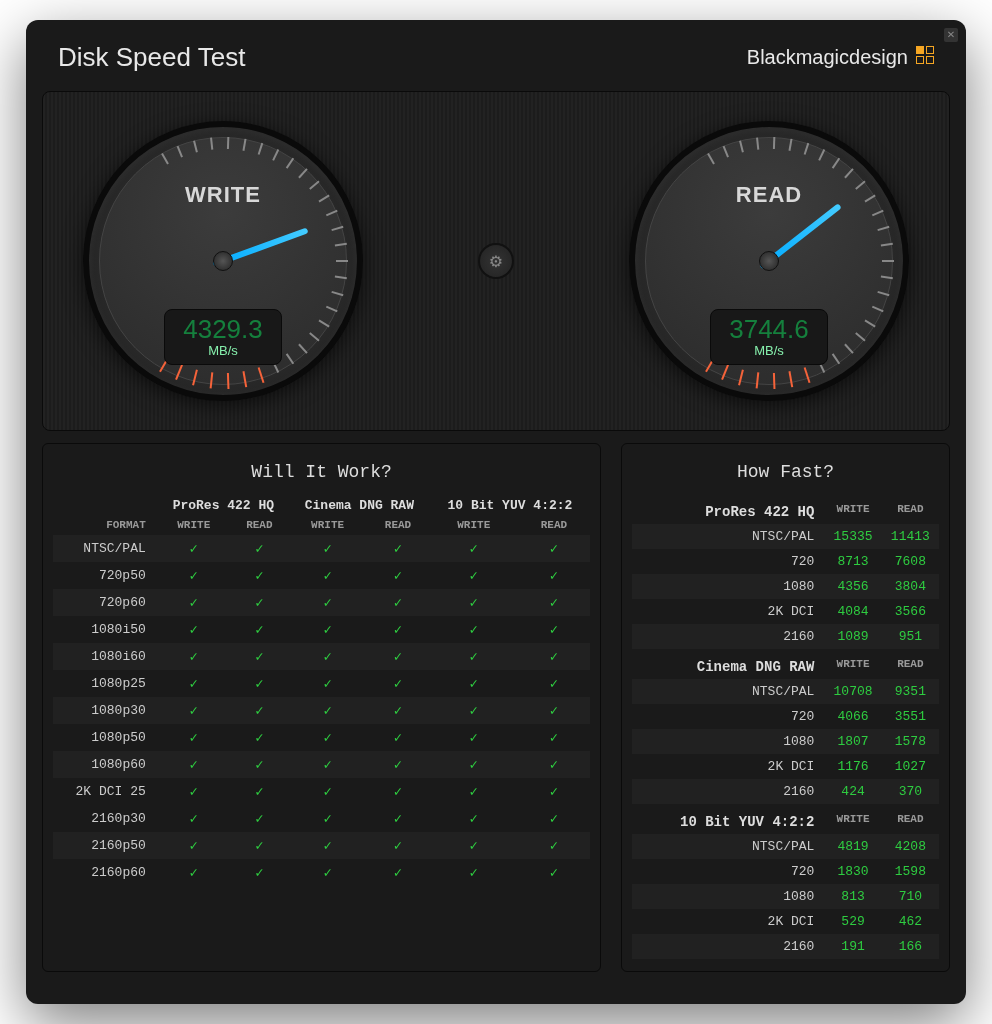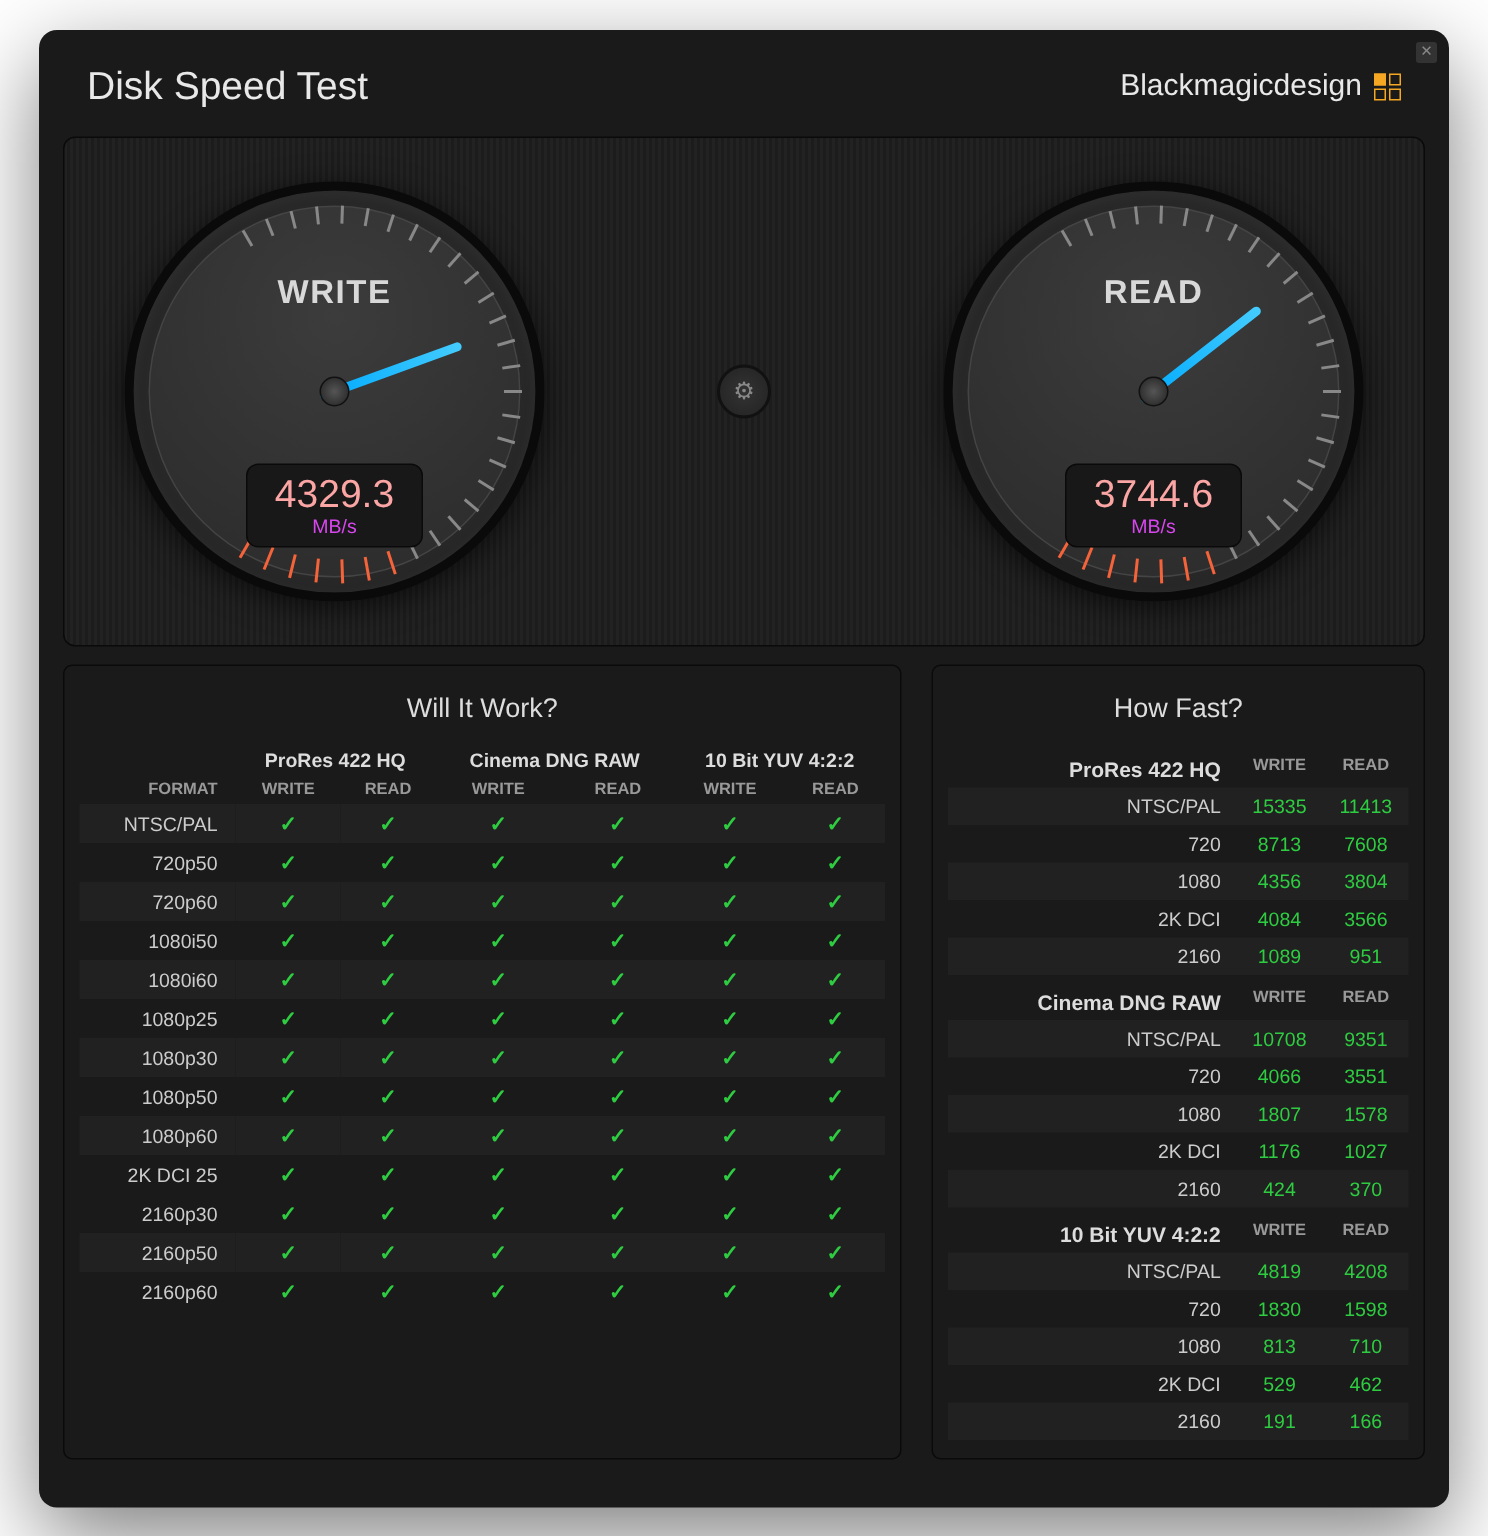--- a/index.html
+++ b/index.html
@@ -1,42 +1,42 @@
 <!DOCTYPE html>
 <html><head>
 <meta charset="utf-8">
 <style>
 * { margin:0; padding:0; box-sizing:border-box; }
 body { font-family:-apple-system,BlinkMacSystemFont,"Segoe UI",Helvetica,Arial,sans-serif; background:#fff; display:flex; justify-content:center; padding:20px; color:#ccc; }
 .window { width:940px; background:#1a1a1a; border-radius:12px; box-shadow:0 20px 60px rgba(0,0,0,.5); position:relative; padding-bottom:4px;}
 .close-btn { position:absolute; top:8px; right:8px; width:14px; height:14px; background:#333; color:#888; font-size:10px; line-height:14px; text-align:center; border-radius:2px; cursor:pointer;}
 .header { display:flex; justify-content:space-between; align-items:center; padding:22px 32px 18px 32px; color:#e8e8e8;}
 .header-title { font-size:26px; font-weight:300;}
-.brand { font-size:20px; font-weight:300; color:#e8e8e8; display:flex; align-items:center; gap:8px;}
+.brand { font-size:20px; font-weight:300; color:#e8e8e8; display:flex; gap:8px;}
 .brand-squares { display:grid; grid-template-columns:8px 8px; grid-template-rows:8px 8px; gap:2px;}
 .brand-squares span { width:8px; height:8px; border:1px solid #f5a623; display:block;}
 .brand-squares span:first-child { background:#f5a623;}
 .gauge-panel { margin:0 16px; height:340px; background:repeating-linear-gradient(90deg,#222 0,#222 2px,#1c1c1c 2px,#1c1c1c 4px),repeating-linear-gradient(0deg,#222 0,#222 2px,#1c1c1c 2px,#1c1c1c 4px),#1e1e1e; border-radius:8px; border:1px solid #0a0a0a; display:flex; align-items:center; justify-content:space-between; padding:0 40px; position:relative;}
 .gauge { width:280px; height:280px; border-radius:50%; background:radial-gradient(circle,#3a3a3a 0%,#2a2a2a 60%,#1a1a1a 100%); border:6px solid #0a0a0a; box-shadow:0 4px 20px rgba(0,0,0,.6),inset 0 2px 10px rgba(255,255,255,.05); position:relative; display:flex; flex-direction:column; align-items:center; justify-content:flex-end; padding-bottom:30px;}
 .gauge::before { content:''; position:absolute; inset:10px; border-radius:50%; border:1px solid #444; background:radial-gradient(circle at 50% 30%,#3c3c3c,#2a2a2a);}
 .gauge-label { position:absolute; top:55px; font-size:22px; font-weight:600; color:#d8d8d8; z-index:3; letter-spacing:1px;}
 .gauge-readout { background:#181818; border-radius:8px; padding:4px 18px 6px 18px; z-index:3; text-align:center; border:1px solid #0a0a0a;}
-.gauge-value { font-size:26px; color:#fca5a5; font-weight:500;}
-.gauge-unit { font-size:13px; color:#d946ef; margin-top:-2px;}
+.gauge-value { font-size:26px; color:#15803d; font-weight:500;}
+.gauge-unit { font-size:13px; color:#86efac; margin-top:-2px;}
 .needle { position:absolute; width:6px; height:100px; background:linear-gradient(to top,#0af,#4cf); left:50%; top:50%; transform-origin:50% 90%; margin-left:-3px; margin-top:-90px; border-radius:3px; z-index:2;}
 .needle-cap { position:absolute; width:20px; height:20px; background:radial-gradient(circle,#555,#222); border-radius:50%; left:50%; top:50%; margin:-10px 0 0 -10px; z-index:4; border:1px solid #111;}
 .gauge-ticks { position:absolute; inset:18px; z-index:1;}
 .gauge-ticks .tick { position:absolute; left:50%; top:50%; width:2px; height:12px; background:#888; transform-origin:50% 0;}
 .gauge-ticks .tick.red { background:#f5633a; height:16px;}
 .center-controls { display:flex; flex-direction:column; align-items:center; gap:30px;}
 .gear-btn { width:36px; height:36px; border-radius:50%; background:radial-gradient(circle,#333,#222); border:2px solid #111; display:flex; align-items:center; justify-content:center; color:#888; font-size:16px; cursor:pointer;}
 .start-btn { width:150px; height:150px; border-radius:50%; background:radial-gradient(circle at 50% 35%,#333,#1a1a1a); border:6px solid #0a0a0a; box-shadow:0 4px 20px rgba(0,0,0,.6),inset 0 2px 8px rgba(255,255,255,.05); display:flex; flex-direction:column; align-items:center; justify-content:center; cursor:pointer; color:#e0e0e0;}
 .start-btn-small { font-size:12px; letter-spacing:1px; color:#bbb;}
 .start-btn-big { font-size:28px; font-weight:700; letter-spacing:1px; margin-top:2px;}
-.tables { display:flex; margin:12px 16px 28px 16px; gap:20px;}
+.tables { display:flex; margin:12px 16px 28px 16px; gap:20px;font-family:Liberation Mono, monospace;}
 .panel { background:#1a1a1a; border:1px solid #0a0a0a; border-radius:6px; flex:1; padding:10px 10px 12px 10px;}
 .panel.left { flex:1.75;}
 .panel-title { text-align:center; font-size:18px; color:#ddd; padding:8px 0 12px 0; font-weight:400;}
 table { width:100%; border-collapse:collapse; font-size:13px;}
 th { color:#999; font-size:11px; font-weight:600; padding:4px 2px; text-align:center;}
 th.codec { color:#ddd; font-size:13px; font-weight:600; padding-bottom:2px;}
 td { text-align:center; padding:5px 2px; color:#ccc;}
 td.fmt { text-align:right; padding-right:12px; color:#ccc; font-size:13px;}
 tr.striped td { background:#212121;}
 .check { color:#2ecc40; font-size:14px; font-weight:700;}

